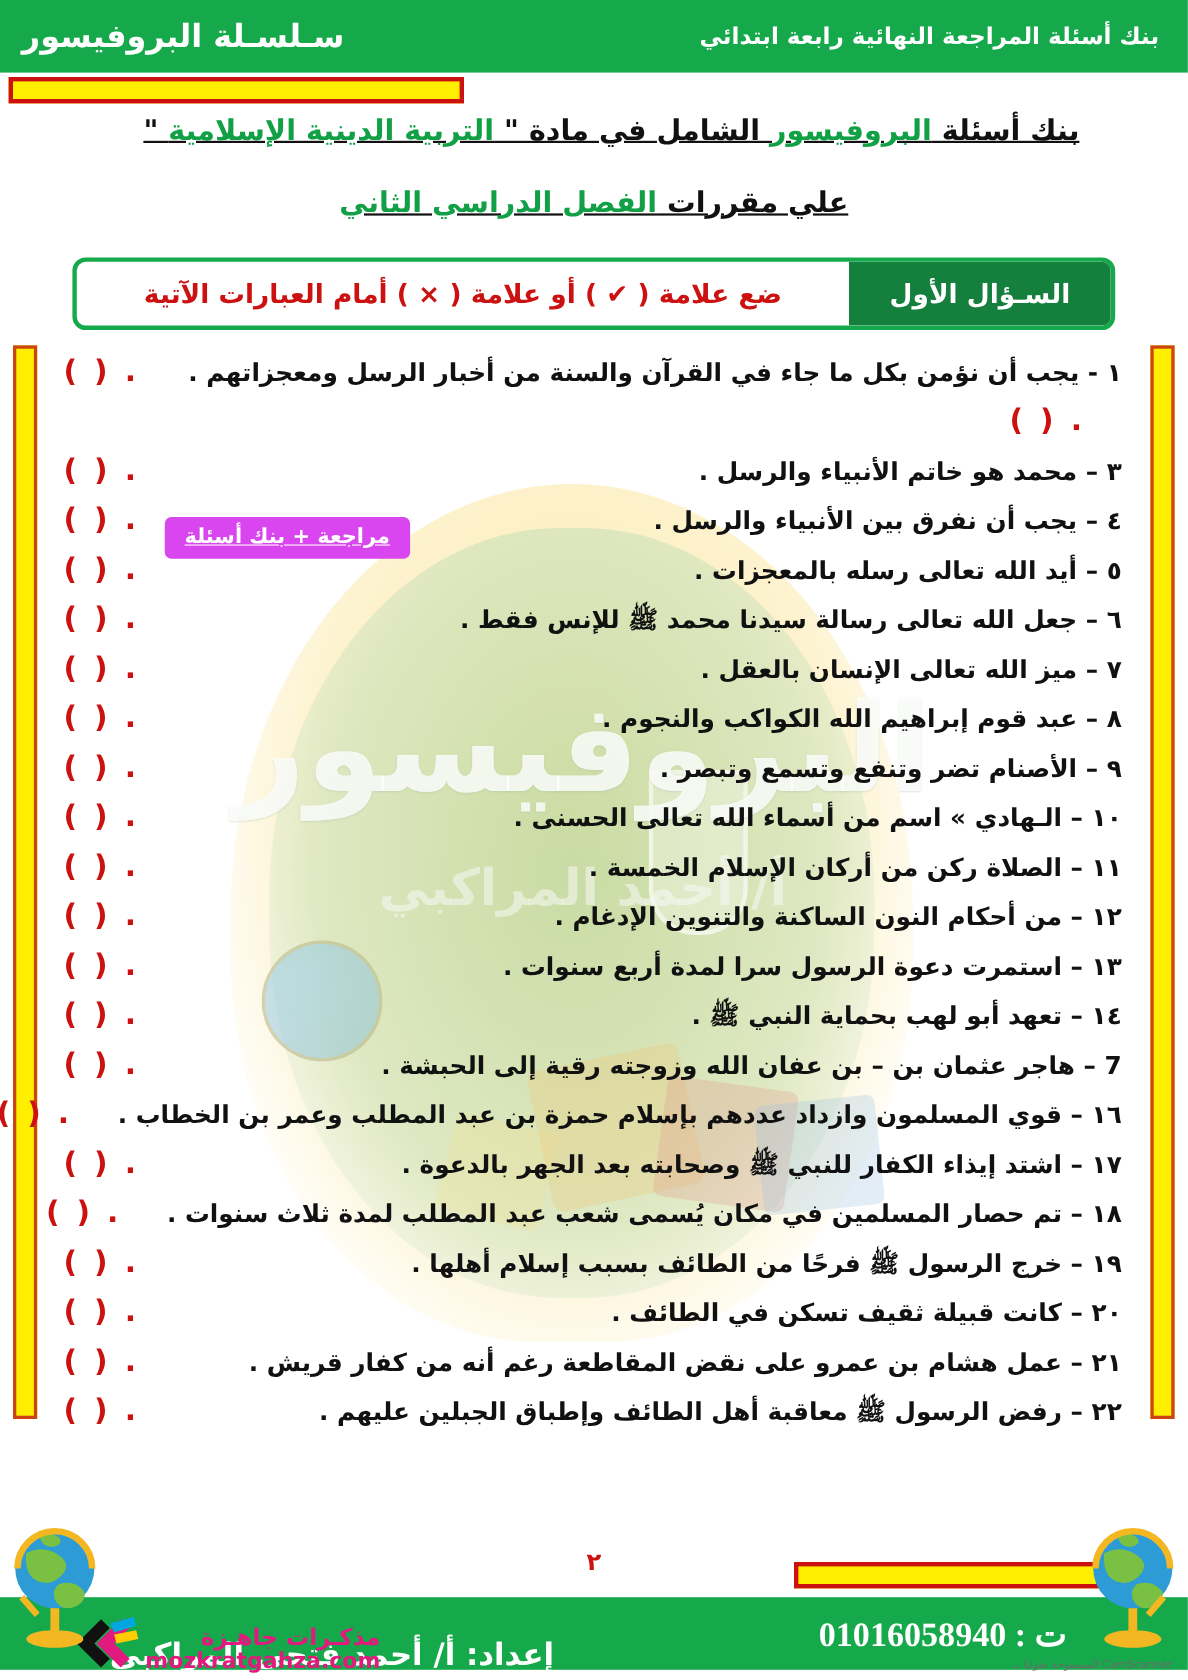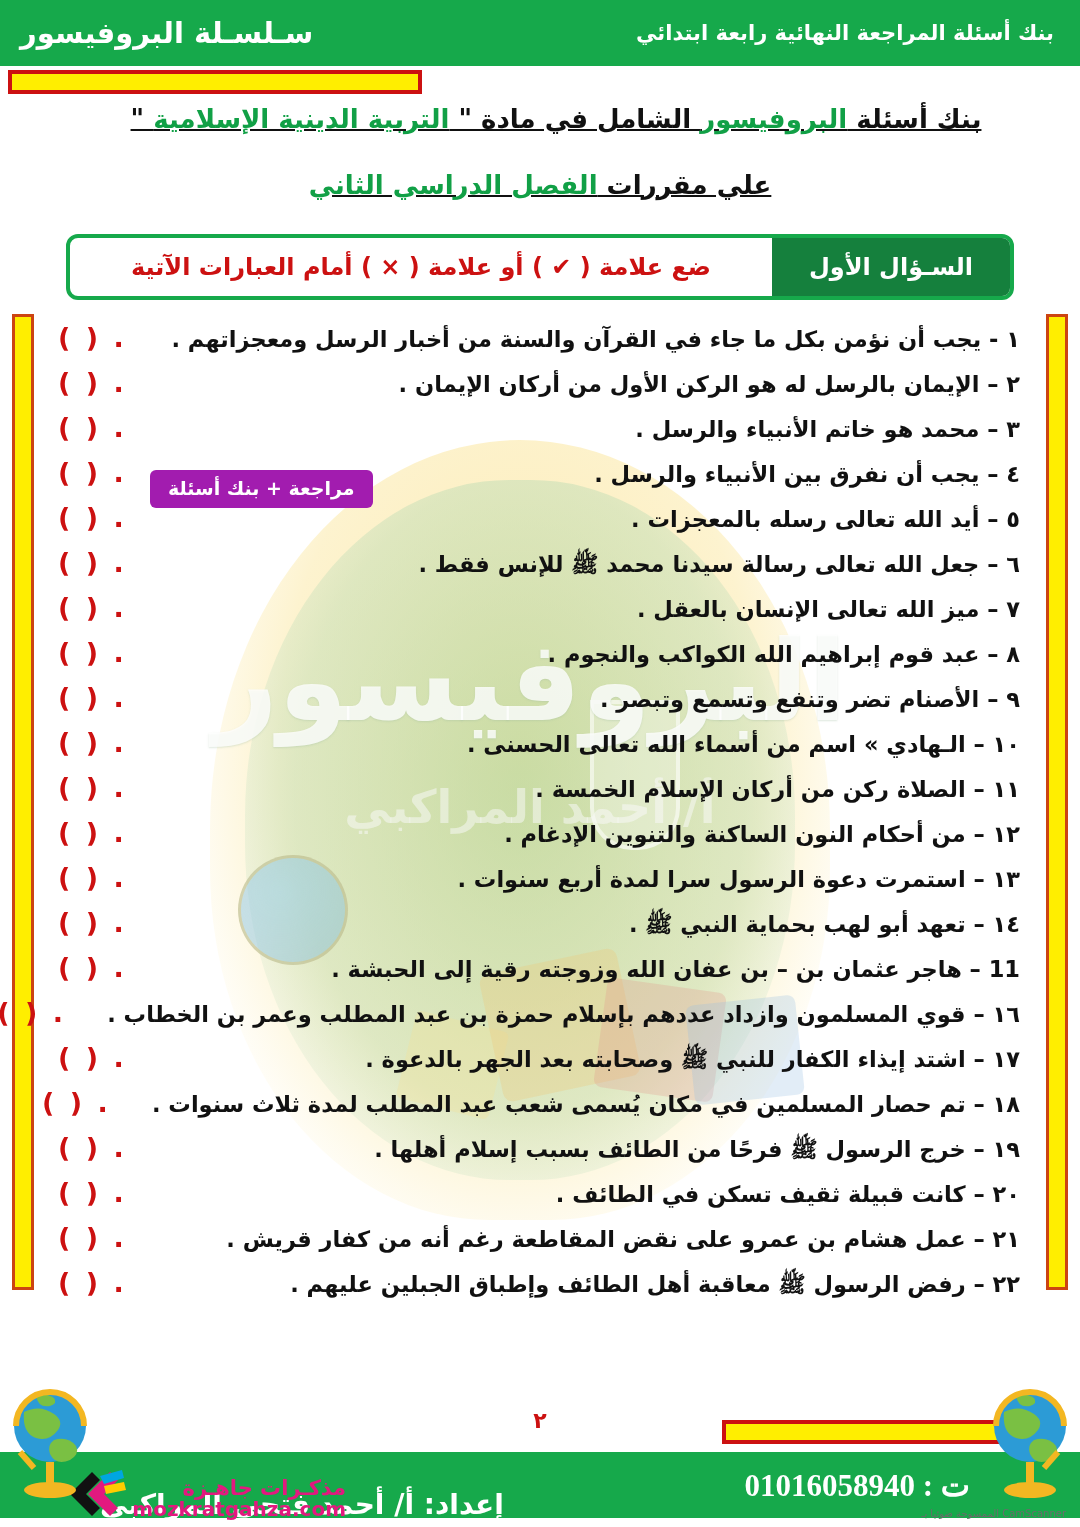--- a/index.html
+++ b/index.html
@@ -136,27 +136,28 @@
     height: 90px;
     background: rgba(245,225,150,0.30);
     border-radius: 6px;
     transform: rotate(14deg);
   }
   .wm-badge {
     position: absolute;
     left: 0px;
     top: 70px;
     padding: 7px 18px 9px;
-    background: #a21caf;
+    background: #d946ef;
     border-radius: 6px;
     color: #ffffff;
     font-size: 19px;
     font-weight: bold;
     white-space: nowrap;
     letter-spacing: 0;
+    text-decoration: underline;
   }
 
   
   .top-band {
     position: absolute;
     left: 0; top: 0;
     width: 1080px;
     height: 66px;
     background: #16a94b;
     z-index: 3;
@@ -455,21 +456,20 @@
 
   <div class="stripe left"></div>
   <div class="stripe right"></div>
 
   <div class="q-list" id="question-list">
       <div class="q-row">
         <div class="q-text">١ - يجب أن نؤمن بكل ما جاء في القرآن والسنة من أخبار الرسل ومعجزاتهم .</div>
         <div class="q-answer">( )  .</div>
       </div>
       <div class="q-row">
-        <div class="q-text">٢ – الإيمان بالرسل له هو الركن الأول من أركان الإيمان .</div>
         <div class="q-answer">( )  .</div>
       </div>
       <div class="q-row">
         <div class="q-text">٣ – محمد هو خاتم الأنبياء والرسل .</div>
         <div class="q-answer">( )  .</div>
       </div>
       <div class="q-row">
         <div class="q-text">٤ – يجب أن نفرق بين الأنبياء والرسل .</div>
         <div class="q-answer">( )  .</div>
       </div>
@@ -507,21 +507,21 @@
       </div>
       <div class="q-row">
         <div class="q-text">١٣ – استمرت دعوة الرسول سرا لمدة أربع سنوات .</div>
         <div class="q-answer">( )  .</div>
       </div>
       <div class="q-row">
         <div class="q-text">١٤ – تعهد أبو لهب بحماية النبي ﷺ .</div>
         <div class="q-answer">( )  .</div>
       </div>
       <div class="q-row">
-        <div class="q-text">11 – هاجر عثمان بن  – بن عفان الله وزوجته رقية إلى الحبشة .</div>
+        <div class="q-text">7 – هاجر عثمان بن  – بن عفان الله وزوجته رقية إلى الحبشة .</div>
         <div class="q-answer">( )  .</div>
       </div>
       <div class="q-row">
         <div class="q-text">١٦ – قوي المسلمون وازداد عددهم بإسلام حمزة بن عبد المطلب وعمر بن الخطاب .</div>
         <div class="q-answer">( )  .</div>
       </div>
       <div class="q-row">
         <div class="q-text">١٧ – اشتد إيذاء الكفار للنبي ﷺ وصحابته بعد الجهر بالدعوة .</div>
         <div class="q-answer">( )  .</div>
       </div>

